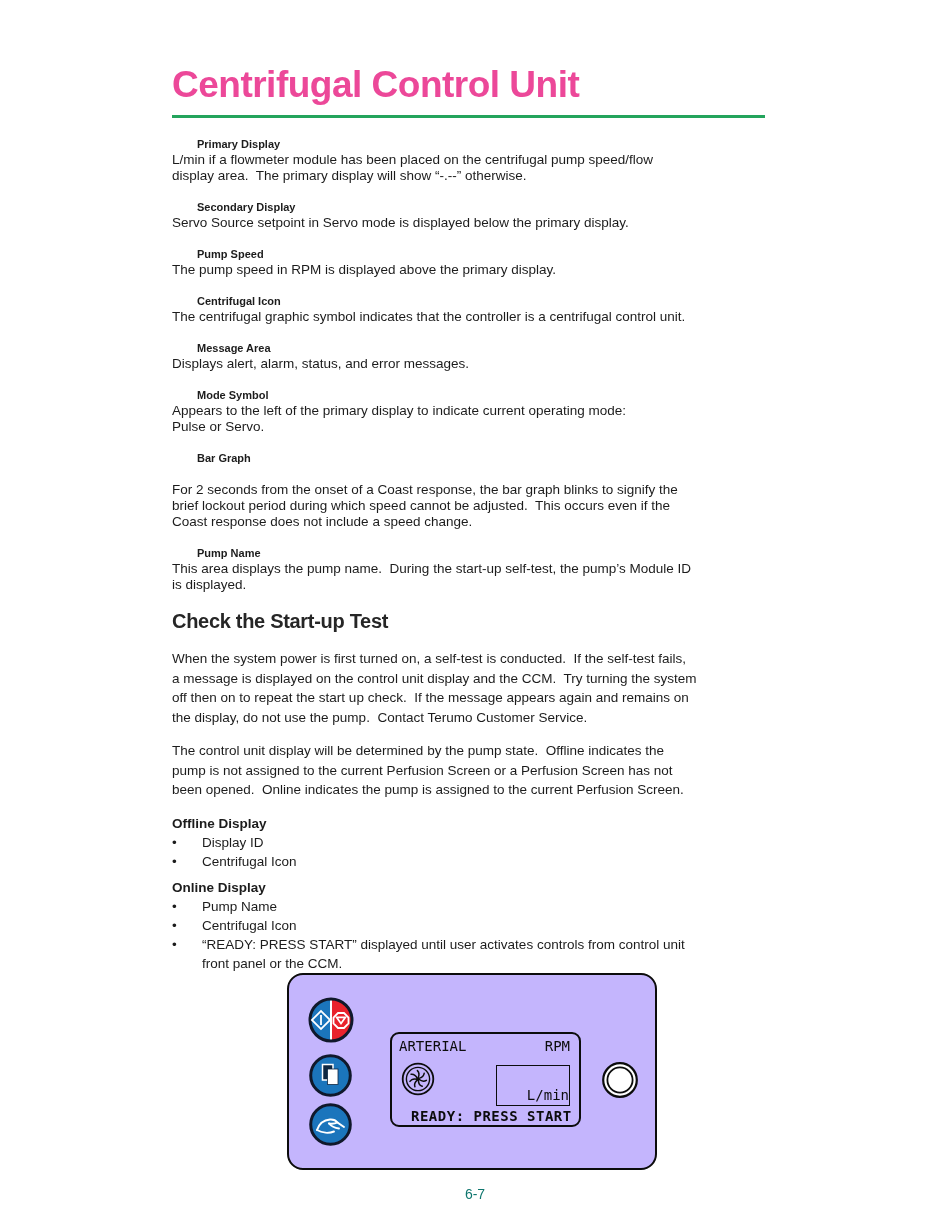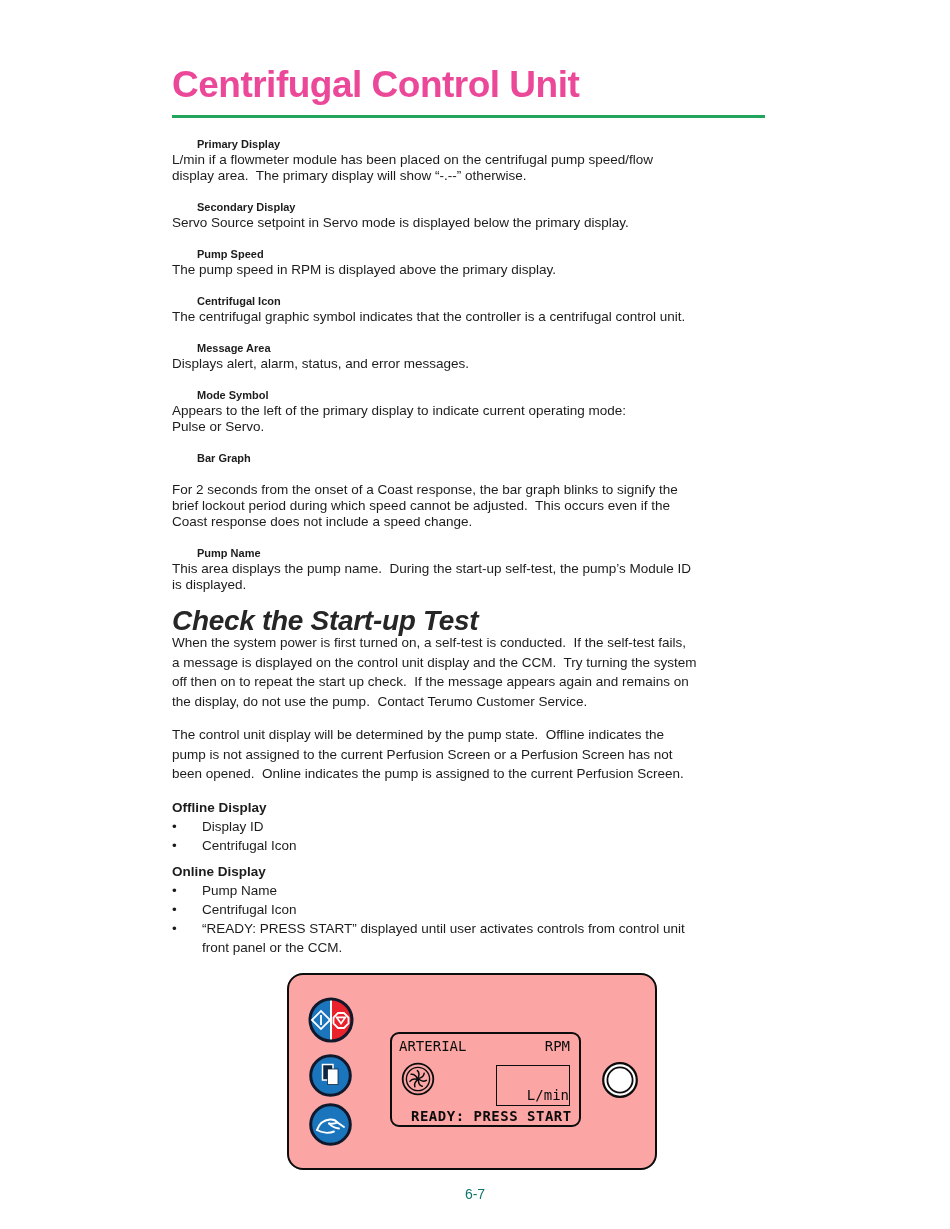--- a/index.html
+++ b/index.html
@@ -18,35 +18,35 @@
     letter-spacing:-0.5px; color:#ec4899;
   }
   .rule { width:593px; height:3px; margin:7px 0 18px 0; background:var(--accent_green, #23A45C); }
 
   .sec { margin-bottom:15px; }
   .sec h3 { font-size:11px; line-height:16px; font-weight:bold;padding-left:25px; }
   .sec p, .para { font-size:13.5px; line-height:16px; white-space:pre-wrap; }
   .sec p.spaced { margin-top:16px; }
 
   h2.subtitle {
-    font-size:28px; line-height:24px; font-weight:bold;
-    letter-spacing:-0.3px; margin:16px 0 0 0; color:#262626;font-style:italic;
+    font-size:20px; line-height:24px; font-weight:bold;
+    letter-spacing:-0.3px; margin:16px 0 16px 0; color:#262626;
   }
   .bigpara { font-size:13.5px; line-height:19.5px; white-space:pre-wrap; margin-bottom:14px; }
 
   .listblock { margin-bottom:7px; }
   .listblock h3 { font-size:13.5px; line-height:19px; font-weight:bold; }
   .bullet { display:flex; font-size:13.5px; line-height:19px; }
   .bullet .dot { width:30px; flex:0 0 30px; }
   .bullet .btxt { white-space:pre-wrap; }
 
   
   .diagram {
     position:absolute; left:287px; top:973px; width:370px; height:197px;
-    border:2.5px solid #0c0c0c; border-radius:16px; background:#fca5a5;
+    border:2.5px solid #0c0c0c; border-radius:16px; background:#c4b5fd;
   }
   .abs { position:absolute; }
   .lcd {
     position:absolute; left:101px; top:57px; width:191px; height:95px;
     border:2px solid #0c0c0c; border-radius:9px;
     font-family:"DejaVu Sans Mono", monospace; font-size:14px; color:#0c0c0c;
   }
   .lcd-top { display:flex; justify-content:space-between; padding:4px 9px 0 7px; }
   .primary-box {
     position:absolute; left:104px; top:31px; width:74px; height:41px;

